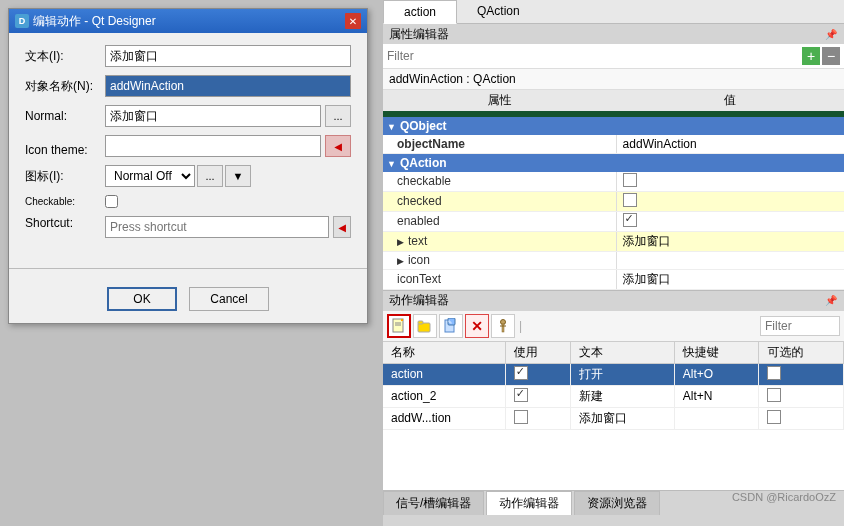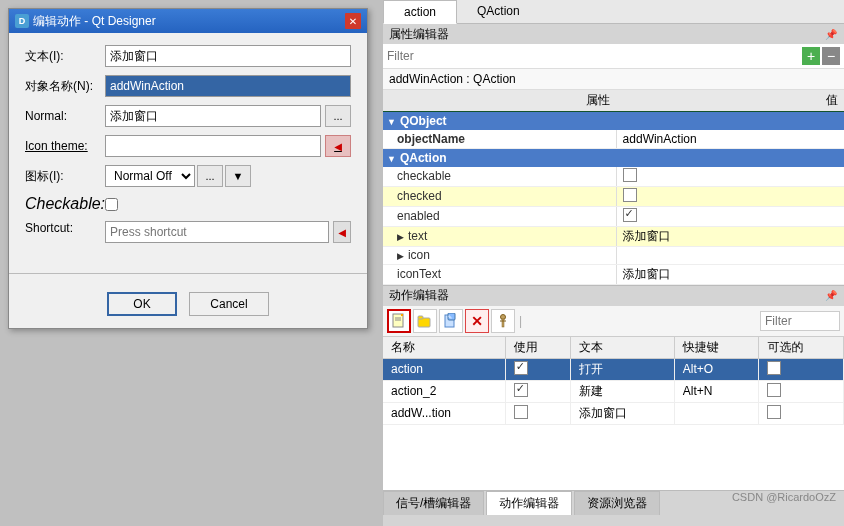--- a/index.html
+++ b/index.html
@@ -152,22 +152,21 @@
     }
 
     .checkbox-row {
       display: flex;
       align-items: center;
       margin-bottom: 8px;
     }
 
     .checkbox-label {
       width: 80px;
-      font-size: 16px;
-      font-style: italic;
+      font-size: 10px;
     }
 
     .shortcut-row {
       display: flex;
       margin-bottom: 8px;
     }
 
     .shortcut-label {
       width: 80px;
       font-size: 12px;
@@ -340,22 +339,22 @@
 
     .prop-table {
       width: 100%;
       border-collapse: collapse;
       font-size: 12px;
     }
 
     .prop-table th {
       background: #e8e8e8;
       padding: 2px 6px;
-      text-align: right;
-      border-bottom: 1px solid #14532d;
+      text-align: center;
+      border-bottom: 6px solid #14532d;
       font-weight: normal;
     }
 
     .prop-section-header {
       background: #4a7bc8;
       color: white;
       padding: 2px 6px;
       font-size: 12px;
       font-weight: bold;
     }
@@ -526,23 +525,22 @@
     .watermark {
       font-size: 11px;
       color: #888;
       margin-left: auto;
       padding-right: 8px;
       padding-bottom: 2px;
     }
 
     .icon-theme-row {
       display: flex;
-      align-items: center;
+      align-items: flex-end;
       margin-bottom: 8px;
-      text-decoration: underline;
     }
   </style>
 </head>
 <body>
 
 <div class="left-panel">
   <div class="dialog">
 
     <div class="dialog-titlebar">
       <div class="dialog-title-left">

